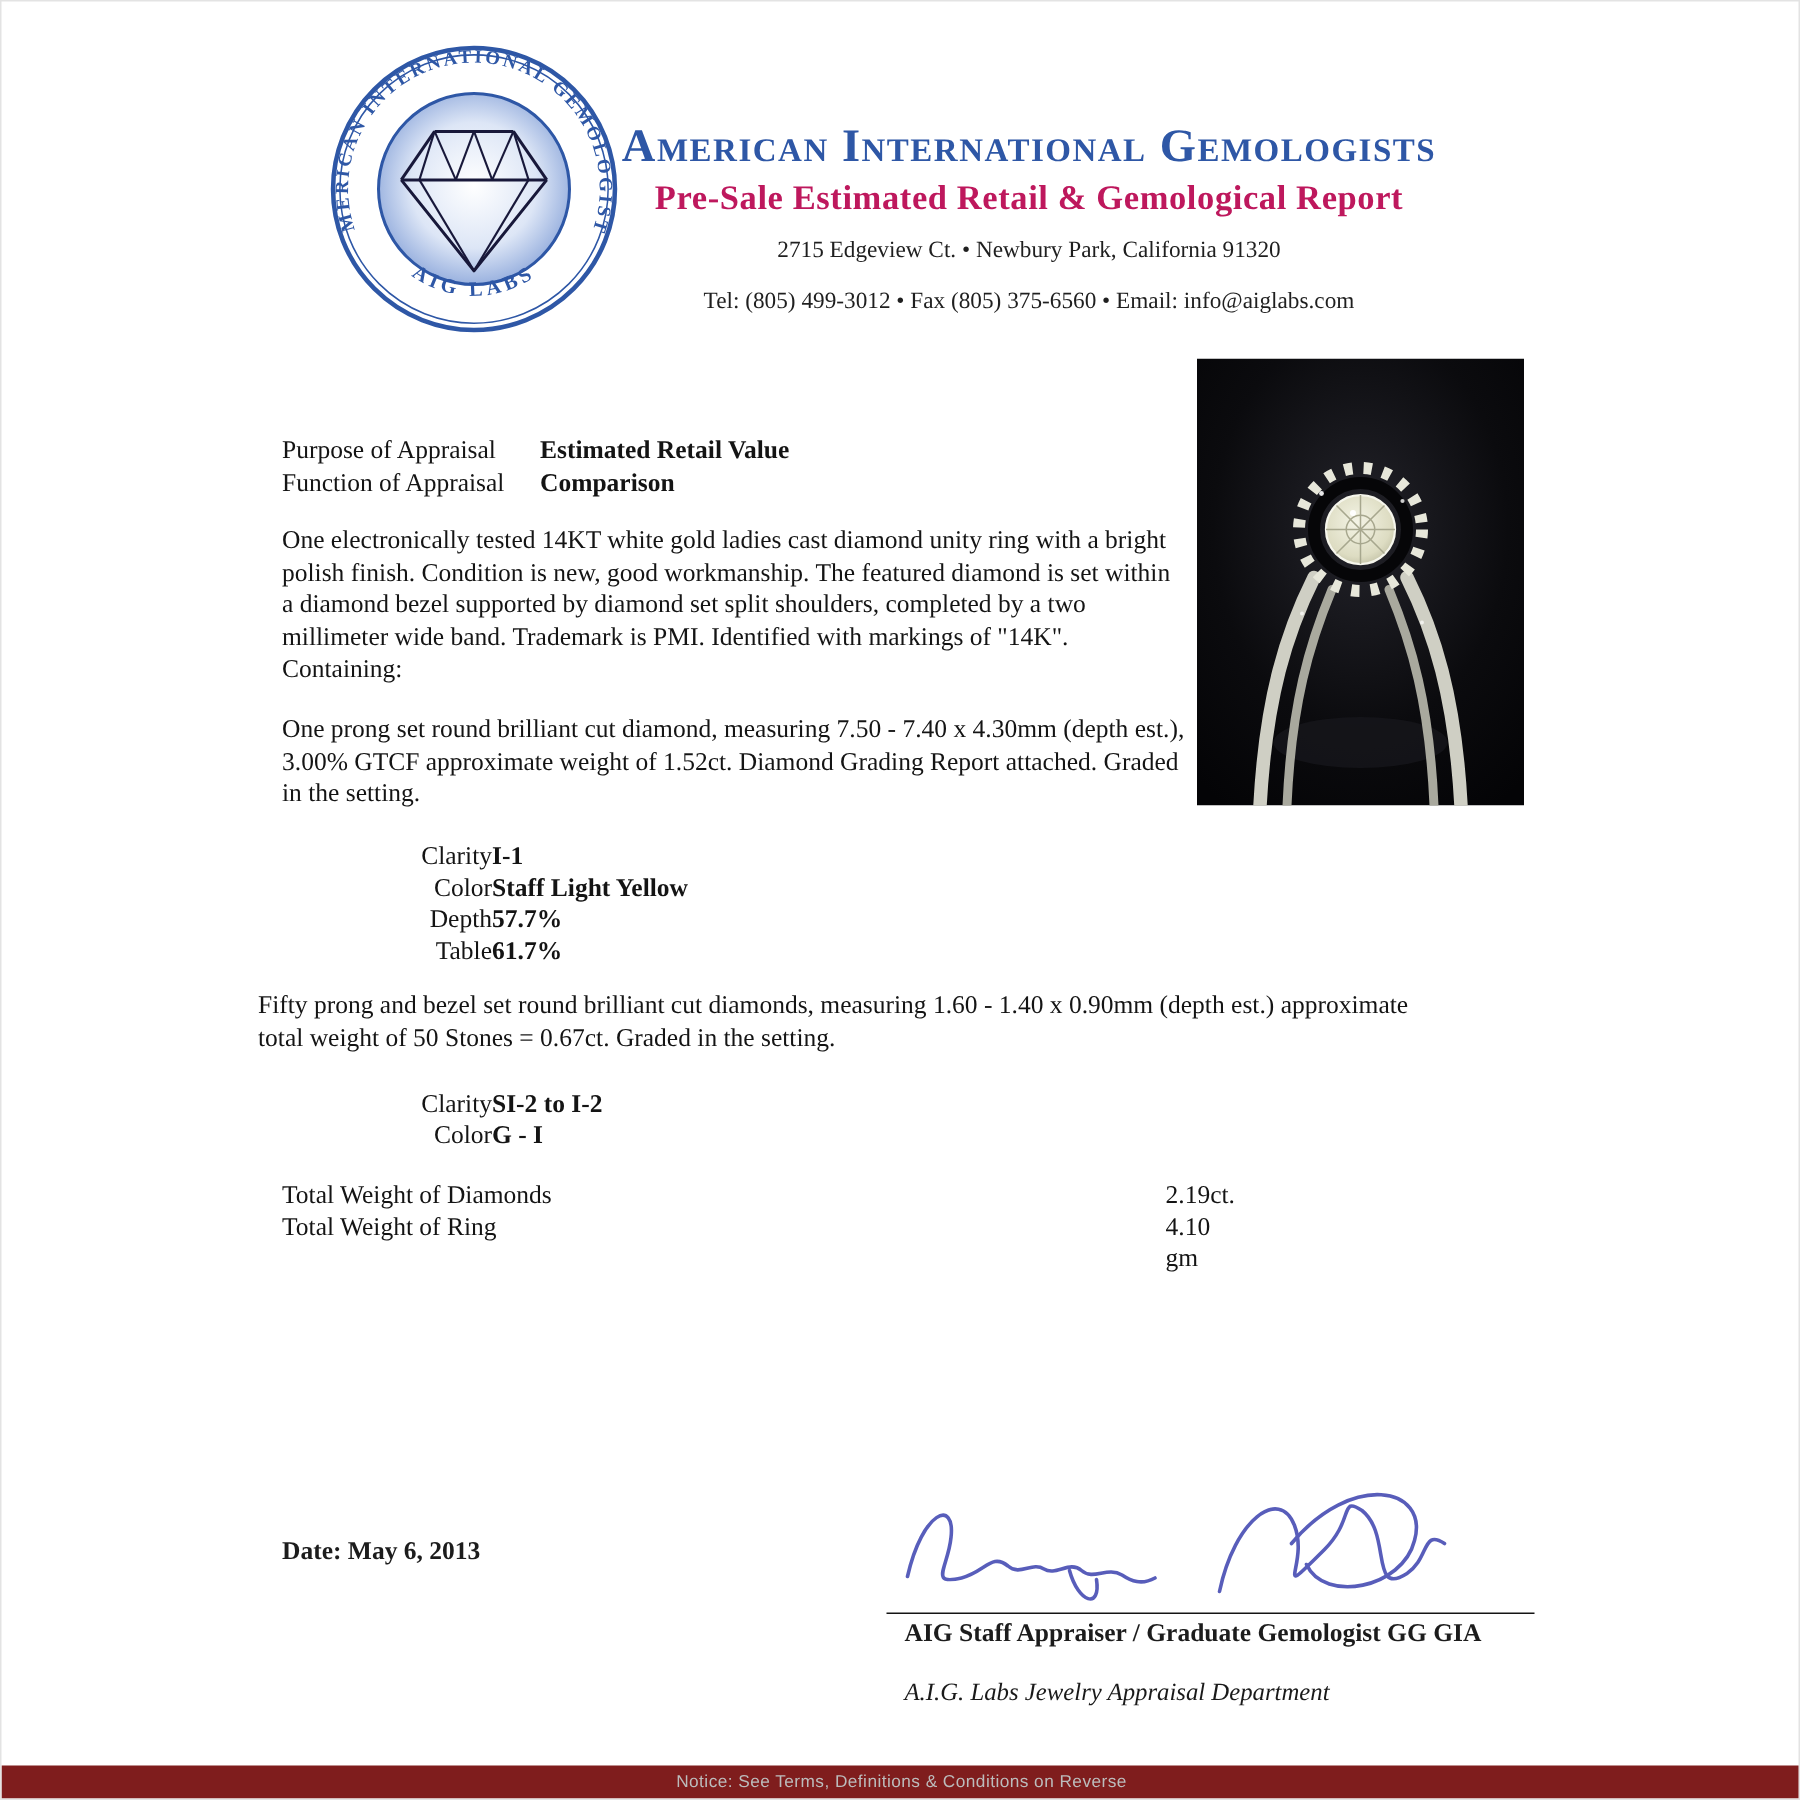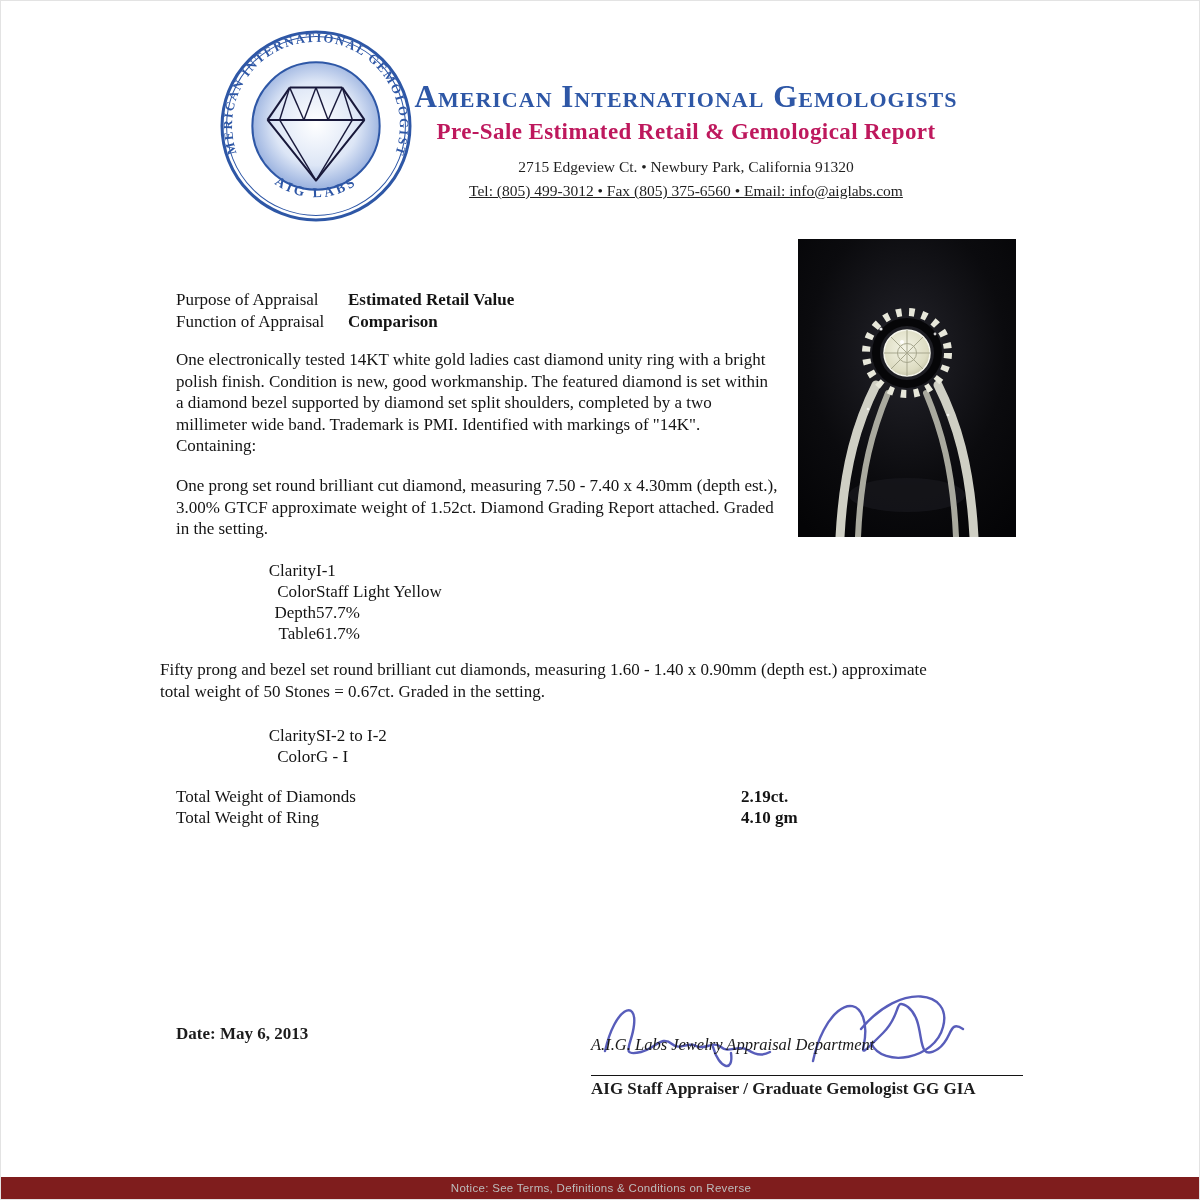--- a/index.html
+++ b/index.html
@@ -9,61 +9,61 @@
           background:#ffffff; border:1px solid #e3e3e3; overflow:hidden; }
 
   
   .logo { position:absolute; left:218px; top:28px; width:194px; height:194px; }
   .header { position:absolute; left:398px; top:78px; width:574px; text-align:center; }
   .org { font-variant:small-caps; font-weight:bold; font-size:31px; letter-spacing:1px;
          color:#2e57a6; white-space:nowrap; }
   .rpt { font-weight:bold; font-size:23px; color:#be185d; margin-top:4px;
          letter-spacing:0.4px; white-space:nowrap; }
   .addr { font-size:15.5px; color:#1f1f1f; margin-top:13px; white-space:nowrap; }
-  .addr + .addr { margin-top:6px;text-decoration:underline; }
+  .addr + .addr { margin-top:16px; }
 
   
   .photo { position:absolute; left:797px; top:238px; width:218px; height:298px; }
 
   
   .bodytext { font-size:17px; line-height:1.27; color:#141414; }
-  .abs { position:absolute; }
+  .abs { position:absolute;margin-left:12px; }
   .kvrow { display:flex; }
   .kvrow .k { width:172px; }
   .kvrow .v { font-weight:bold; }
 
   .purpose-row { left:175px; top:288px; }
   .function-row { left:175px; top:310px; }
   .para1 { left:175px; top:348px; width:600px; }
   .para2 { left:175px; top:474px; width:615px; }
 
   .spec1 { left:205px; top:559px; }
   .spec2 { left:205px; top:724px; }
   .specrow { display:flex; line-height:21px; }
   .specrow .k { width:110px;text-align:right; }
-  .specrow .v { font-weight:normal; }
+  .specrow .v { font-weight:bold; }
 
   .para3 { left:159px; top:658px; width:800px; }
 
   .totals { left:175px; top:785px; width:640px; }
   .totrow { position:relative; line-height:21px; }
-  .totrow .v { position:absolute; left:565px; top:0; font-weight:bold; }
+  .totrow .v { position:absolute; left:589px; top:0; font-weight:normal; }
 
   .retail { left:175px; top:844px; width:700px; position:absolute; }
   .retail .k { font-weight:bold; font-size:17.5px; }
   .retail .cur { position:absolute; left:497px; top:0; font-weight:bold; }
   .retail .v { position:absolute; left:522px; top:0; font-weight:bold; }
 
   
   .date { left:175px; top:1023px; font-weight:bold; font-size:17px; }
   .sig-ink { position:absolute; left:560px; top:972px; width:470px; height:104px; }
   .sig-line { position:absolute; left:590px; top:1074px; width:432px; height:0;
               border-top:1.5px solid #141414; }
   .sig-title { left:590px; top:1078px; font-weight:bold; font-size:17px; }
-  .sig-dept { left:590px; top:1034px; font-style:italic; font-size:16.5px; color:#1a1a1a; }
+  .sig-dept { left:590px; top:1117px; font-style:italic; font-size:16.5px; color:#1a1a1a; }
 
   .notice-bar { position:absolute; left:0; bottom:0; width:1200px; height:22px;
                 background:#7f1d1d; display:flex; align-items:center; justify-content:center; }
   .notice-bar span { font-family:"Liberation Sans", sans-serif; font-size:11.5px;
                      color:#bcbcbc; letter-spacing:0.3px; }
 </style>
 </head>
 <body>
 
 <div class="page">

